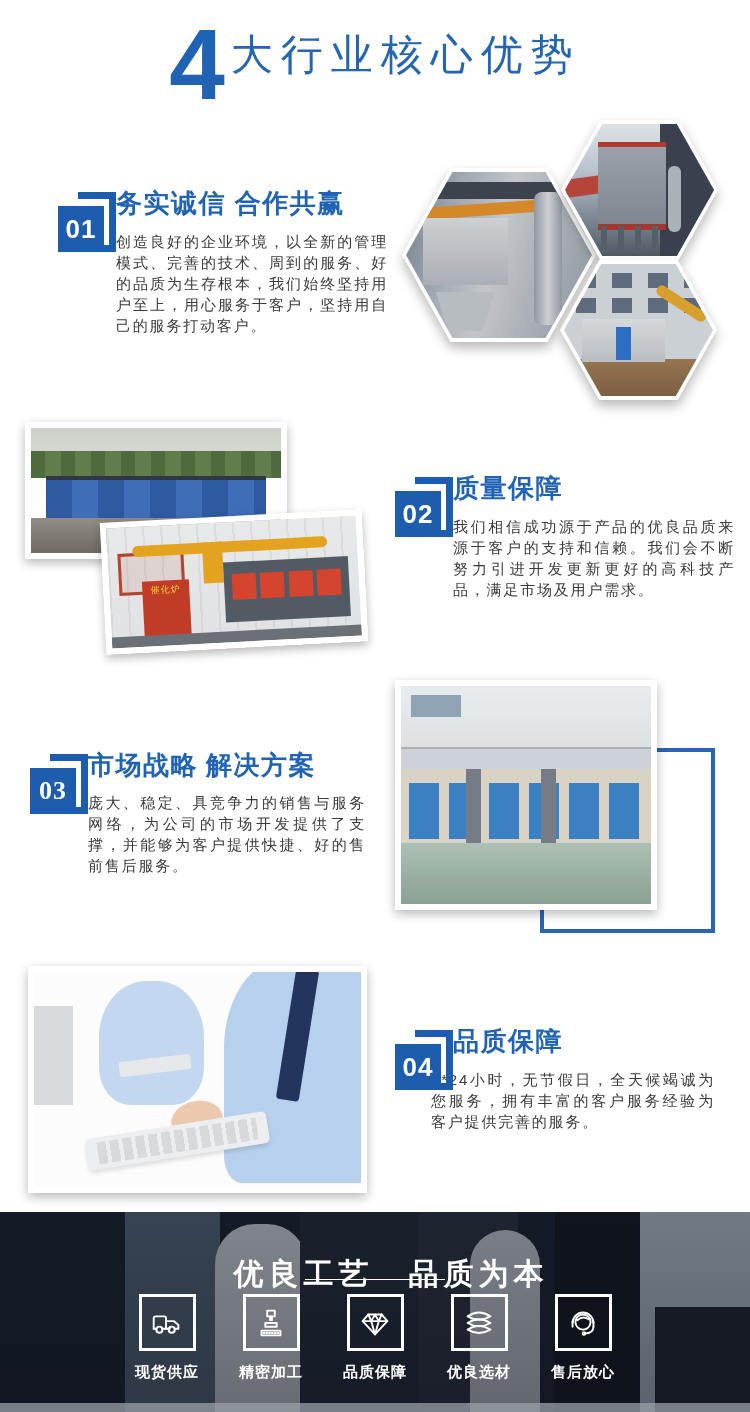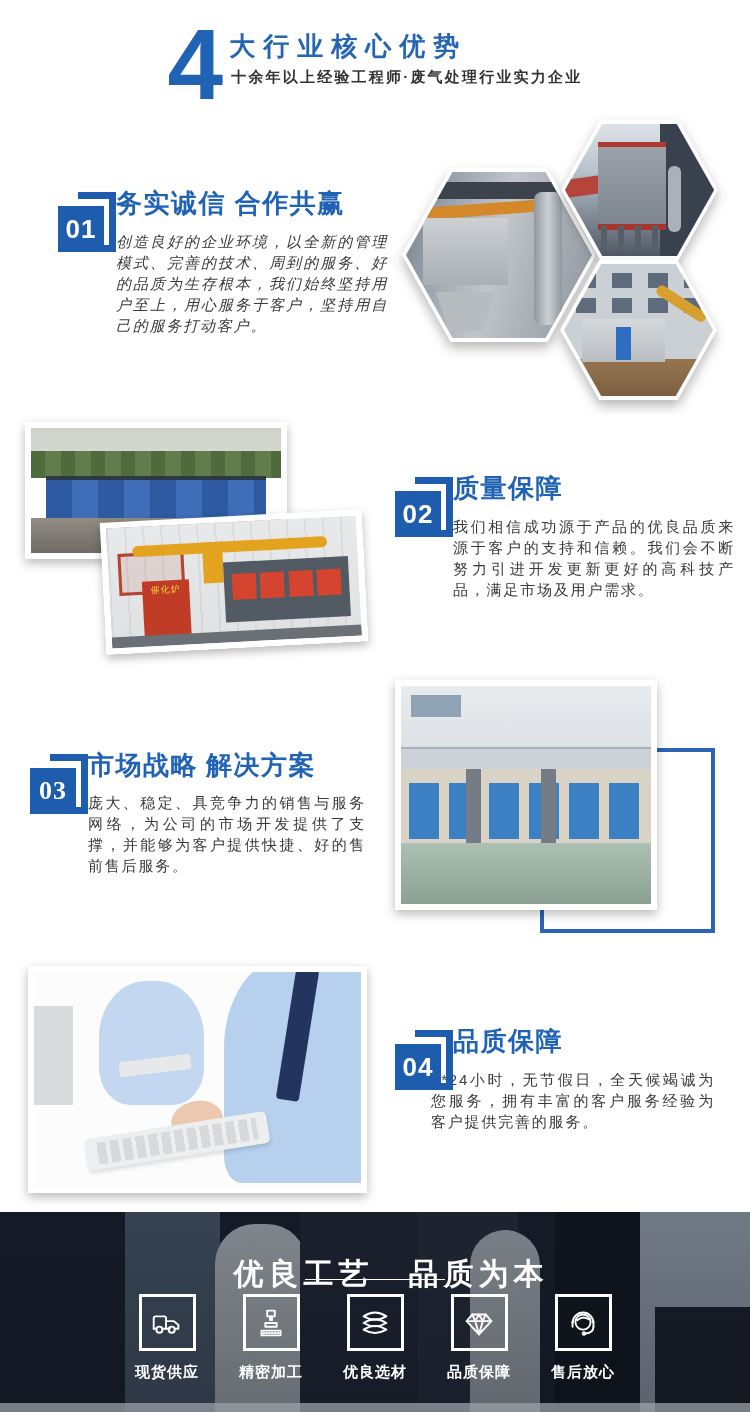--- a/index.html
+++ b/index.html
@@ -6,35 +6,35 @@
   .page{
     position:relative;width:750px;height:1412px;margin:0 auto;
     background:#fff;overflow:hidden;
     font-family:"Liberation Sans","DejaVu Sans",sans-serif;
     color:#383838;
   }
   
   .header{position:absolute;top:24px;left:0;width:750px;display:flex;justify-content:center;align-items:flex-start;}
   .big4{font-size:100px;font-weight:bold;color:#2063b4;line-height:.80;letter-spacing:0;}
   .header-right{margin-left:6px;margin-top:8px;}
-  .header-title{margin:0;font-size:26px;font-weight:bold;color:#2466b2;letter-spacing:8px;line-height:1.1;}
+  .header-title{margin:0;font-size:42px;font-weight:normal;color:#2466b2;letter-spacing:8px;line-height:1.1;}
   .header-sub{margin:7px 0 0 2px;font-size:15px;font-weight:bold;color:#333;letter-spacing:2.2px;}
   
   .block{position:absolute;}
   .block h2{margin:0 0 0 58px;font-size:26px;font-weight:bold;color:#2063b4;letter-spacing:1.5px;line-height:1.2;}
   .block p{margin:12px 0 0 58px;font-size:15px;line-height:21px;letter-spacing:1.8px;color:#3a3a3a;text-align:justify;}
   .badge{position:absolute;left:0;top:12px;width:66px;height:62px;}
   .bracket{position:absolute;left:20px;top:-8px;width:31px;height:46px;border:7px solid #1e5cad;border-left:none;}
   .badge-num{position:absolute;left:0;top:6px;width:46px;height:46px;background:#1e5cad;color:#fff;
     font-size:26px;font-weight:bold;display:flex;align-items:center;justify-content:center;letter-spacing:1px;}
   .blk-1{left:30px;top:188px;width:340px;margin-left:28px;}
   .blk-2{left:395px;top:473px;width:345px;}
   .blk-3{left:30px;top:750px;width:342px;font-family:Liberation Serif, serif;}
   .blk-4{left:395px;top:1026px;width:346px;}
-  .blk-1 p{width:272px;font-style:italic;}
+  .blk-1 p{width:272px;}
   .blk-2 p{width:282px;}
   .blk-3 p{width:278px;}
   .blk-4 p{width:284px;margin-left:36px;}
   
   .hexwrap{position:absolute;filter:drop-shadow(0 6px 6px rgba(0,0,0,.28));}
   .hex-outer{width:100%;height:100%;background:#fff;
     clip-path:polygon(25% 0%,75% 0%,100% 50%,75% 100%,25% 100%,0% 50%);}
   .hex-inner{position:absolute;left:4px;top:4px;right:4px;bottom:4px;overflow:hidden;
     clip-path:polygon(25% 0%,75% 0%,100% 50%,75% 100%,25% 100%,0% 50%);}
   .hex1{left:402px;top:168px;width:194px;height:174px;}
@@ -132,21 +132,20 @@
 </style>
 </head>
 <body>
 
 <div class="page">
 
   <div class="header">
     <span class="big4">4</span>
     <div class="header-right">
       <h1 class="header-title">大行业核心优势</h1>
-      <p class="header-sub">十余年以上经验工程师·废气处理行业实力企业</p>
     </div>
   </div>
 
   <div class="block blk-1">
     <div class="badge">
       <span class="bracket"></span>
       <span class="badge-num">01</span>
     </div>
     <h2>务实诚信 合作共赢</h2>
     <p>创造良好的企业环境，以全新的管理模式、完善的技术、周到的服务、好的品质为生存根本，我们始终坚持用户至上，用心服务于客户，坚持用自己的服务打动客户。</p>
@@ -299,38 +298,38 @@
             <path d="M10 28 h20 v5 h-20 z"></path>
             <path d="M12 30.5 h1 M15 30.5 h1 M18 30.5 h1 M21 30.5 h1 M24 30.5 h1 M27 30.5 h1"></path>
           </svg>
         </div>
         <div class="f-label">精密加工</div>
       </div>
 
       <div class="feature">
         <div class="f-box">
           <svg width="38" height="38" viewBox="0 0 40 40">
-            <path d="M8 13 q12-8 24 0 q-12 7-24 0 z"></path>
-            <path d="M8 20 q12-8 24 0 q-12 7-24 0 z"></path>
-            <path d="M8 27 q12-8 24 0 q-12 7-24 0 z"></path>
-          </svg>
-        </div>
-        <div class="f-label">优良选材</div>
-      </div>
-
-      <div class="feature">
-        <div class="f-box">
-          <svg width="38" height="38" viewBox="0 0 40 40">
             <path d="M13 11 h14 l6 7 -13 14 -13-14 z"></path>
             <path d="M7 18 h26"></path>
             <path d="M13 11 l3 7 4-7 4 7 3-7"></path>
             <path d="M16 18 l4 14 4-14"></path>
           </svg>
         </div>
         <div class="f-label">品质保障</div>
+      </div>
+
+      <div class="feature">
+        <div class="f-box">
+          <svg width="38" height="38" viewBox="0 0 40 40">
+            <path d="M8 13 q12-8 24 0 q-12 7-24 0 z"></path>
+            <path d="M8 20 q12-8 24 0 q-12 7-24 0 z"></path>
+            <path d="M8 27 q12-8 24 0 q-12 7-24 0 z"></path>
+          </svg>
+        </div>
+        <div class="f-label">优良选材</div>
       </div>
 
       <div class="feature">
         <div class="f-box">
           <svg width="38" height="38" viewBox="0 0 40 40">
             <circle cx="20" cy="19" r="8"></circle>
             <path d="M9 20 a11 11 0 0 1 22 0"></path>
             <path d="M9 19 v5 M31 19 v5"></path>
             <path d="M14 17 q6-5 12-1"></path>
             <path d="M31 24 q0 7-9 7"></path>

